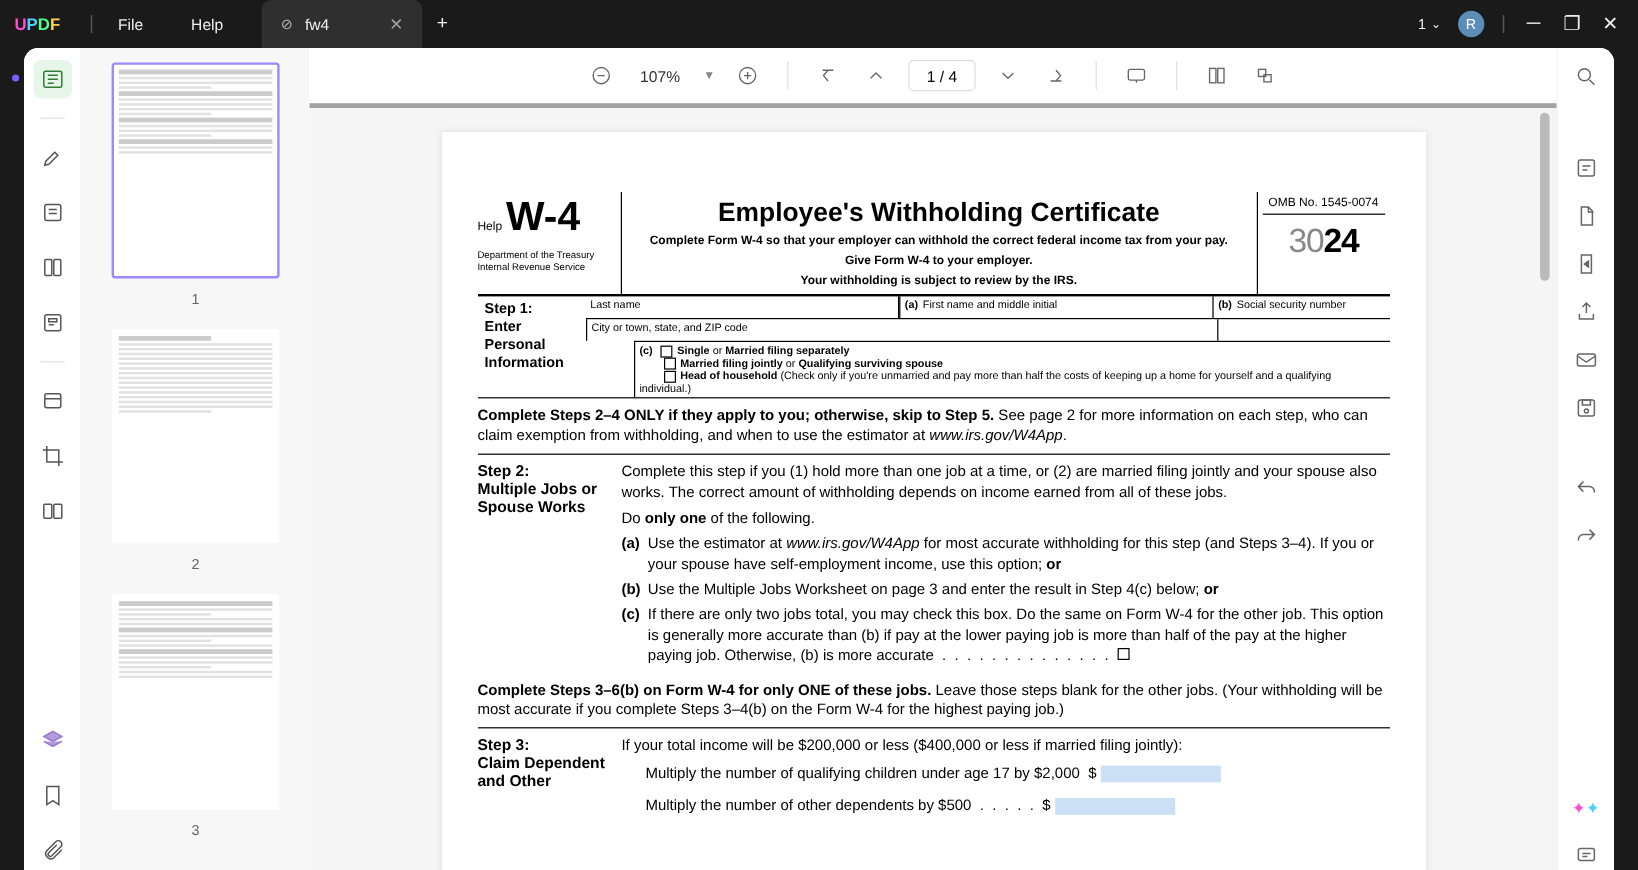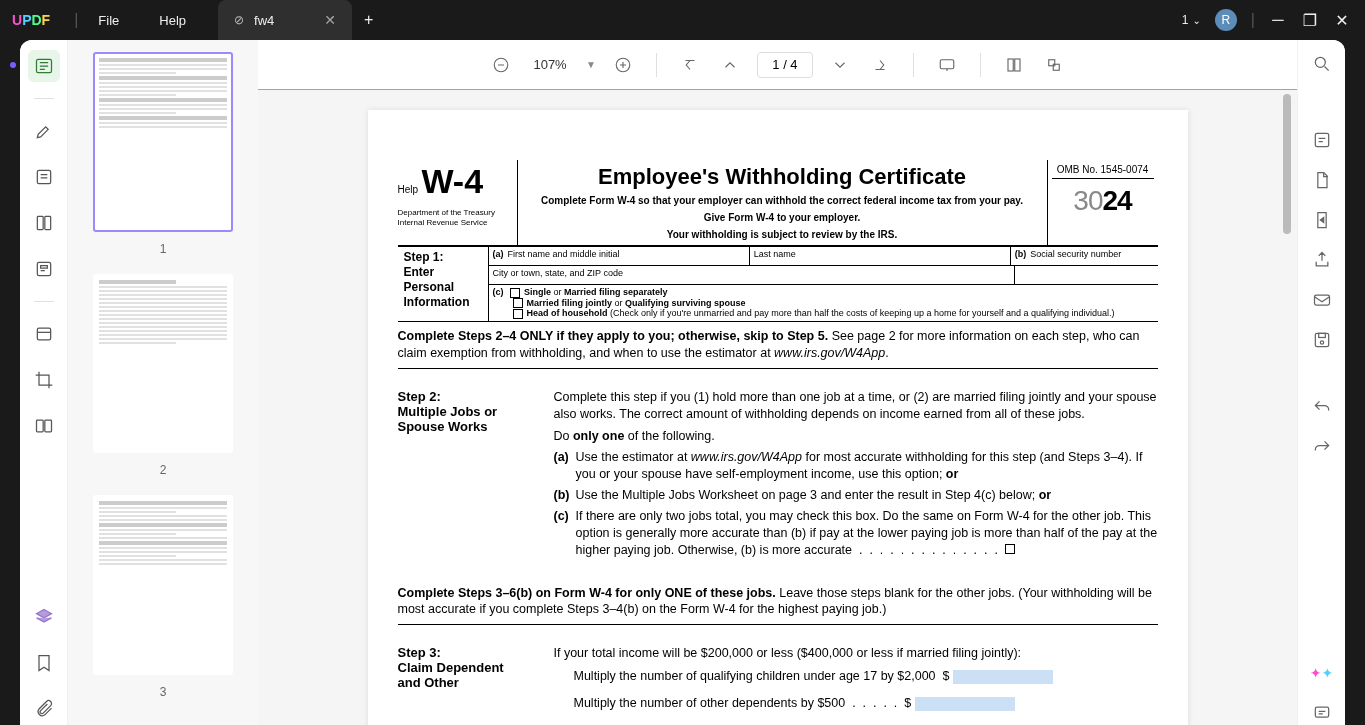--- a/index.html
+++ b/index.html
@@ -31,21 +31,21 @@
 .thumb-panel { width: 190px; background: #f7f7f7; padding: 12px 0; overflow-y: auto; display: flex; flex-direction: column; align-items: center; gap: 4px; }
 .thumb { width: 140px; height: 180px; background: #fff; border: 2px solid transparent; border-radius: 3px; padding: 4px; cursor: pointer; }
 .thumb.selected { border-color: #9c88ff; }
 .thumb-content { width: 100%; height: 100%; display: flex; flex-direction: column; gap: 2px; }
 .thumb-line { height: 2px; background: #333; opacity: .15; }
 .thumb-line.thick { height: 4px; opacity: .25; }
 .thumb-line.half { width: 60%; }
 .thumb-label { font-size: 12px; color: #666; margin: 6px 0 14px; }
 
 .content-wrap { flex: 1; display: flex; flex-direction: column; background: #f5f5f5; position: relative; }
-.top-toolbar { height: 50px; background: #fff; border-bottom: 1px solid #a3a3a3; display: flex; align-items: center; justify-content: center; gap: 14px; }
+.top-toolbar { height: 50px; background: #fff; border-bottom: 4px solid #a3a3a3; display: flex; align-items: center; justify-content: center; gap: 14px; }
 .tb-btn { width: 26px; height: 26px; display: flex; align-items: center; justify-content: center; cursor: pointer; border-radius: 4px; }
 .tb-btn svg { width: 18px; height: 18px; stroke: #666; fill: none; stroke-width: 1.5; }
 .tb-sep { width: 1px; height: 24px; background: #e0e0e0; margin: 0 6px; }
 .zoom-text { font-size: 13px; color: #333; min-width: 44px; text-align: center; }
 .zoom-dd { font-size: 10px; color: #888; cursor: pointer; }
 .page-input { width: 56px; height: 26px; border: 1px solid #ddd; border-radius: 4px; text-align: center; font-size: 13px; }
 
 .doc-scroll { flex: 1; overflow: auto; padding: 20px 28px; position: relative; }
 .scroll-track { position: absolute; right: 6px; top: 4px; width: 8px; height: 140px; background: #bbb; border-radius: 4px; }
 .page { width: 820px; min-height: 1000px; background: #fff; margin: 0 auto; padding: 50px 30px 30px; box-shadow: 0 0 6px rgba(0,0,0,.1); font-family: Arial, sans-serif; color: #000; font-size: 12px; }
@@ -60,31 +60,31 @@
 .fh-sub { font-size: 10px; font-weight: 700; margin-top: 4px; line-height: 1.3; }
 .fh-right { width: 110px; text-align: center; padding: 4px; }
 .fh-omb { font-size: 10px; border-bottom: 1px solid #000; padding-bottom: 3px; margin-bottom: 6px; }
 .fh-year { font-size: 28px; font-weight: 900; letter-spacing: -1px; }
 .fh-year .light { font-weight: 400; color: #888; }
 
 .step-row { display: flex; border-bottom: 1px solid #000; }
 .step-label { width: 90px; padding: 3px 6px; font-weight: 700; font-size: 12px; line-height: 1.25; }
 .step-body { flex: 1; }
 .cell-row { display: flex; border-bottom: 1px solid #000; }
-.cell-row:last-child { border-bottom: none; }
+.cell-row:last-child { border-bottom: none; margin-left: 40px; }
 .cell { padding: 2px 4px; font-size: 9px; border-right: 1px solid #000; min-height: 18px; }
 .cell:last-child { border-right: none; }
 .cell .tag { font-weight: 700; margin-right: 4px; }
 .cb { display: inline-block; width: 10px; height: 10px; border: 1px solid #000; vertical-align: middle; margin-right: 4px; }
 
 .para { padding: 6px 0; font-size: 12.5px; line-height: 1.35; }
 .para b { font-weight: 700; }
 .para i { font-style: italic; }
 
-.step2 { display: flex; padding: 20px 0; border-top: 1px solid #000; gap: 36px; }
+.step2 { display: flex; padding: 6px 0; border-top: 1px solid #000; }
 .step2-l { width: 120px; font-weight: 700; font-size: 13px; padding-right: 8px; }
 .step2-r { flex: 1; font-size: 12.5px; line-height: 1.35; }
 .opt { display: flex; margin-top: 4px; }
 .opt-t { font-weight: 700; width: 22px; }
 .opt-b { flex: 1; }
 
 .right-toolbar { width: 48px; background: #fff; display: flex; flex-direction: column; align-items: center; padding-top: 12px; gap: 16px; border-left: 1px solid #f0f0f0; }
 .rt-icon { width: 24px; height: 24px; display: flex; align-items: center; justify-content: center; cursor: pointer; }
 .rt-icon svg { width: 20px; height: 20px; stroke: #666; fill: none; stroke-width: 1.5; }
 .rt-spacer { flex: 1; }
@@ -337,22 +337,22 @@
             <div class="fh-omb">OMB No. 1545-0074</div>
             <div class="fh-year"><span class="light">30</span><span>24</span></div>
           </div>
         </div>
 
         <div class="step-row">
           <div class="step-label" style="white-space:pre-line">Step 1:
 Enter Personal Information</div>
           <div class="step-body">
             <div class="cell-row">
+              <div class="cell" style="flex:2"><span>Last name</span></div>
               <div class="cell" style="flex:2;border-left:1px solid #000"><span class="tag">(a)</span><span>First name and middle initial</span></div>
-              <div class="cell" style="flex:2"><span>Last name</span></div>
               <div class="cell" style="flex:1.1"><span class="tag">(b)</span><span>Social security number</span></div>
             </div>
             <div class="cell-row" style="border-bottom:none">
               <div class="cell" style="flex:4;border-left:1px solid #000;border-right:1px solid #000"><span>City or town, state, and ZIP code</span></div>
               <div style="flex:1.1"></div>
             </div>
             <div class="cell-row" style="border-top:1px solid #000">
               <div class="cell" style="flex:1;border-left:1px solid #000;border-right:none"><span class="tag">(c)</span>
                 <span class="cb"></span><b>Single</b><span> or </span><b>Married filing separately</b><br>
                 <span style="margin-left:20px"><span class="cb"></span><b>Married filing jointly</b><span> or </span><b>Qualifying surviving spouse</b></span><br>

